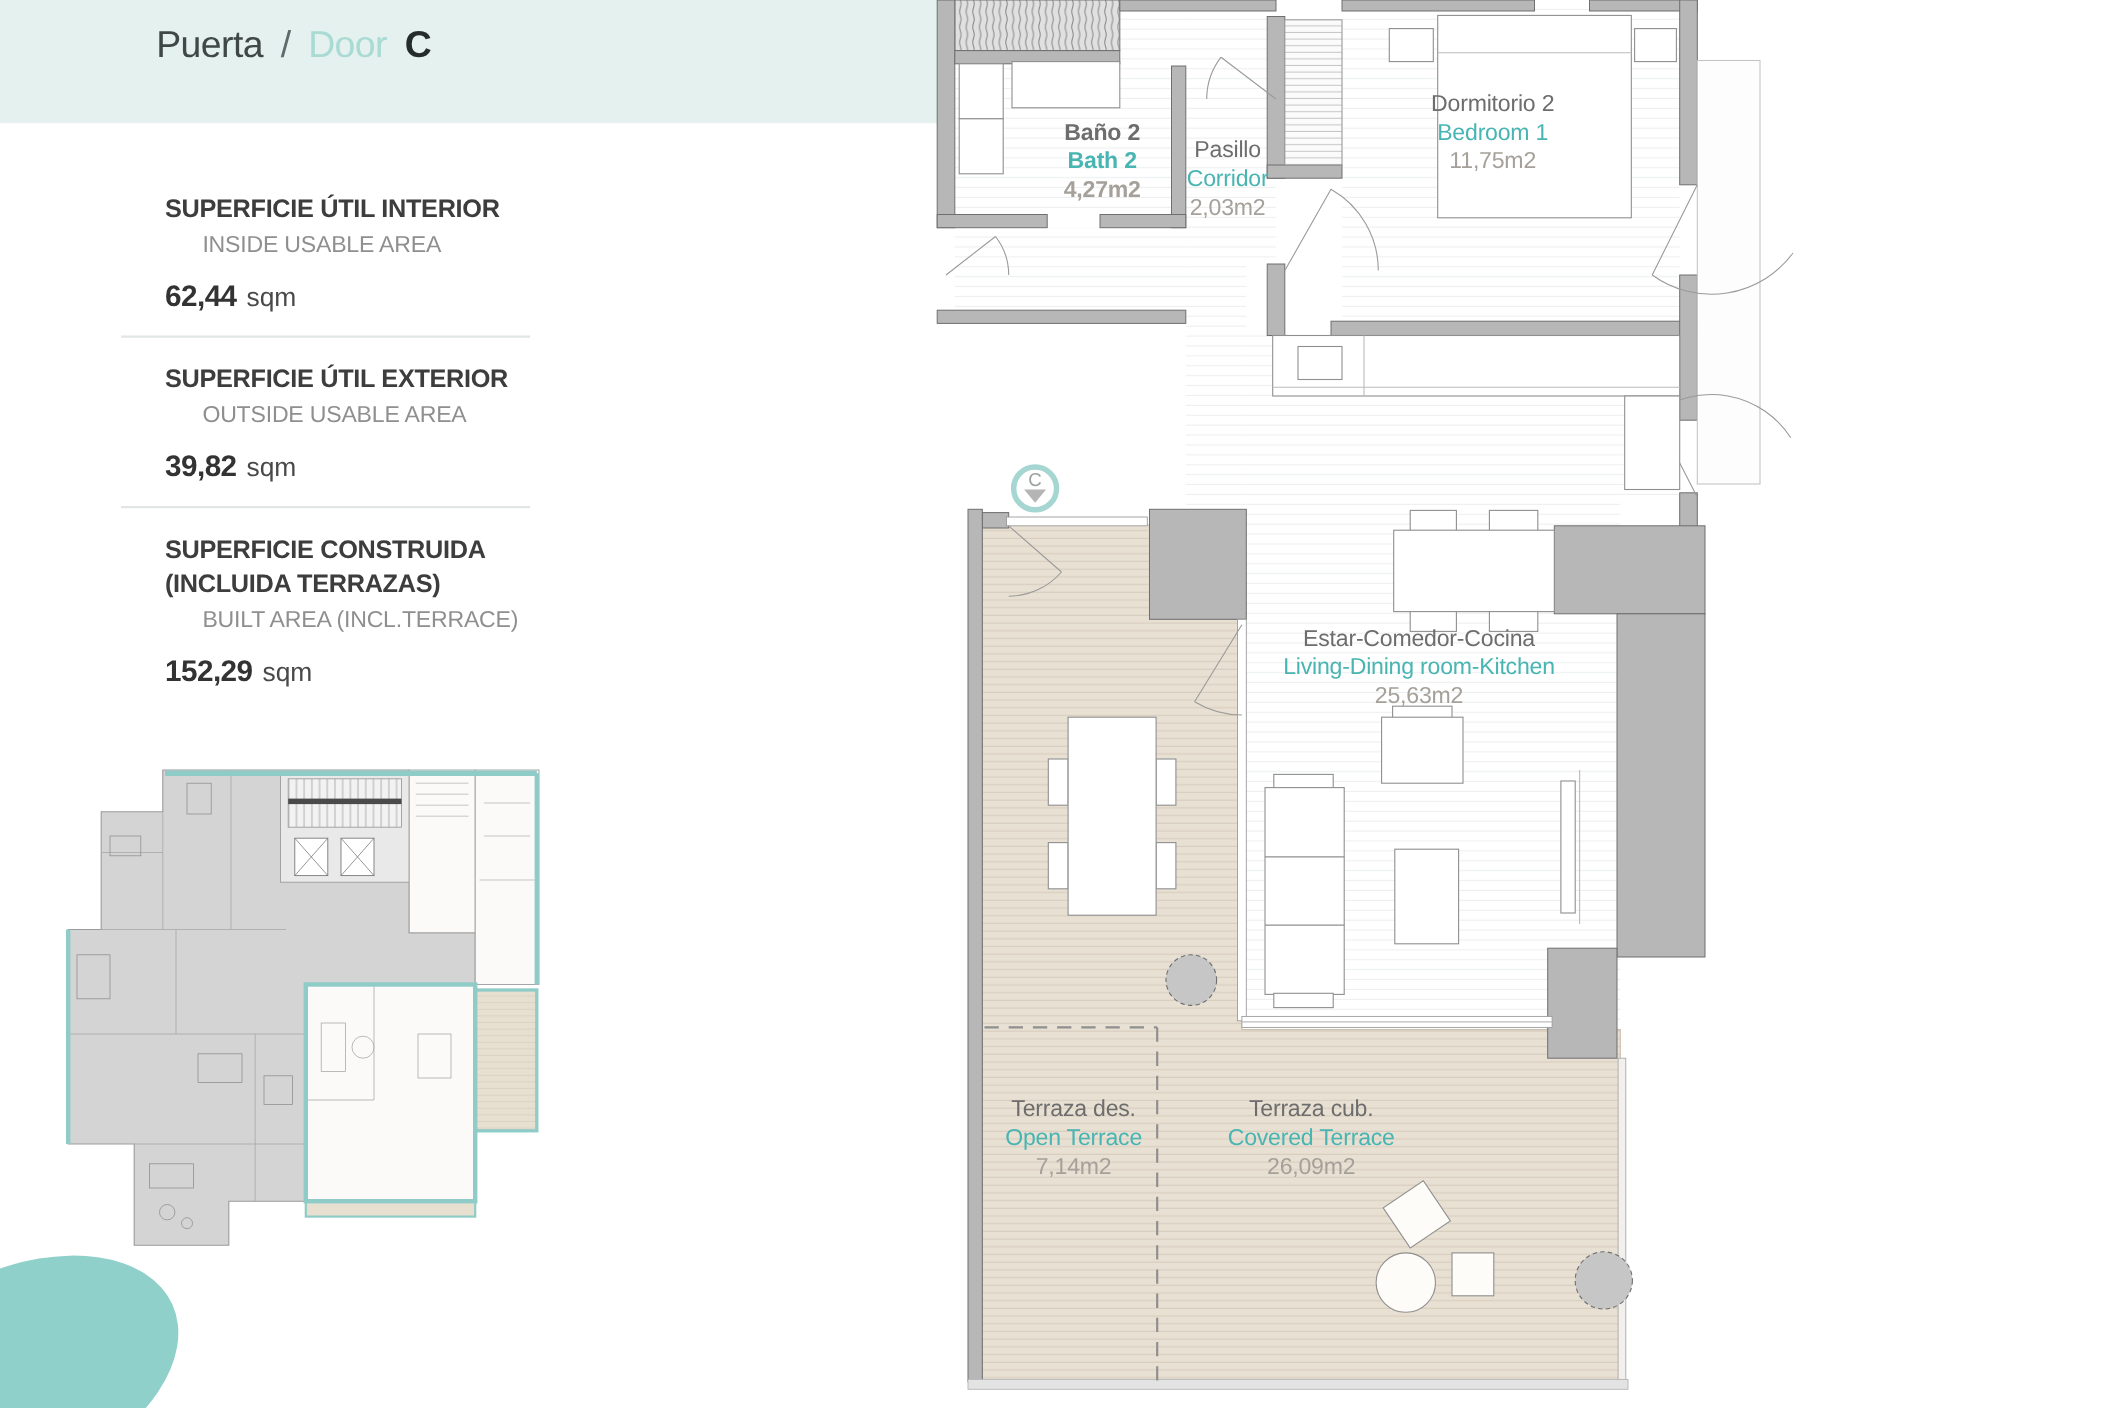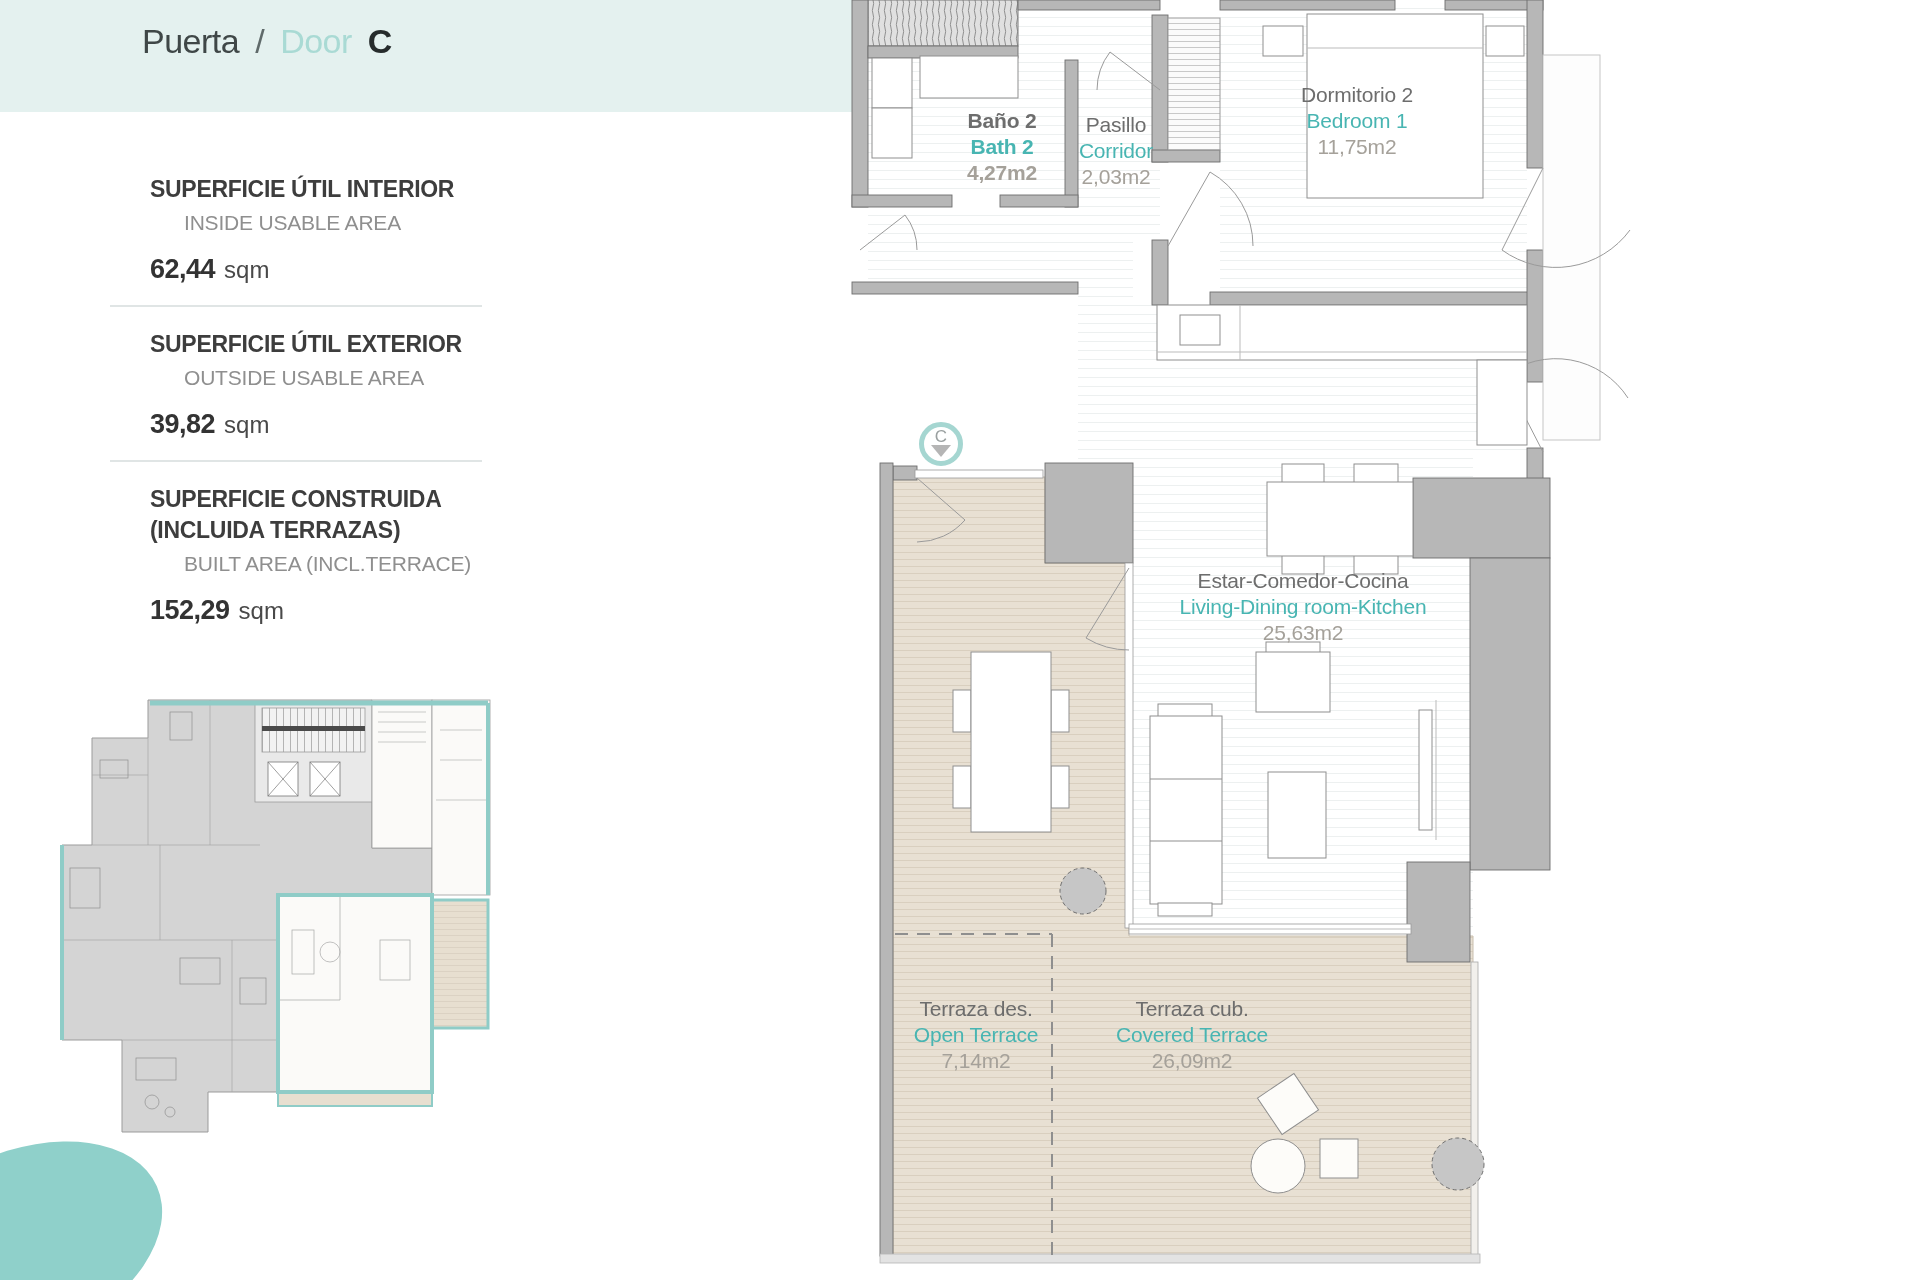--- a/index.html
+++ b/index.html
@@ -288,31 +288,31 @@
 <div class="c-marker">
   <div class="c-letter">C</div>
   <div class="tri"></div>
 </div>
 
 <div class="room-label" style="left:1002px;top:108px;font-weight:bold;">
   <div class="es">Baño 2</div>
   <div class="en">Bath 2</div>
   <div class="m2">4,27m2</div>
 </div>
-<div class="room-label" style="left:1116px;top:112px;">
+<div class="room-label" style="left:1116px;top:124px;">
   <div class="es">Pasillo</div>
   <div class="en">Corridor</div>
   <div class="m2">2,03m2</div>
 </div>
 <div class="room-label" style="left:1357px;top:82px;">
   <div class="es">Dormitorio 2</div>
   <div class="en">Bedroom 1</div>
   <div class="m2">11,75m2</div>
 </div>
-<div class="room-label" style="left:1290px;top:568px;margin-left:13px;">
+<div class="room-label" style="left:1290px;top:568px;">
   <div class="es">Estar-Comedor-Cocina</div>
   <div class="en">Living-Dining room-Kitchen</div>
   <div class="m2">25,63m2</div>
 </div>
 <div class="room-label" style="left:976px;top:996px;">
   <div class="es">Terraza des.</div>
   <div class="en">Open Terrace</div>
   <div class="m2">7,14m2</div>
 </div>
 <div class="room-label" style="left:1192px;top:996px;">

